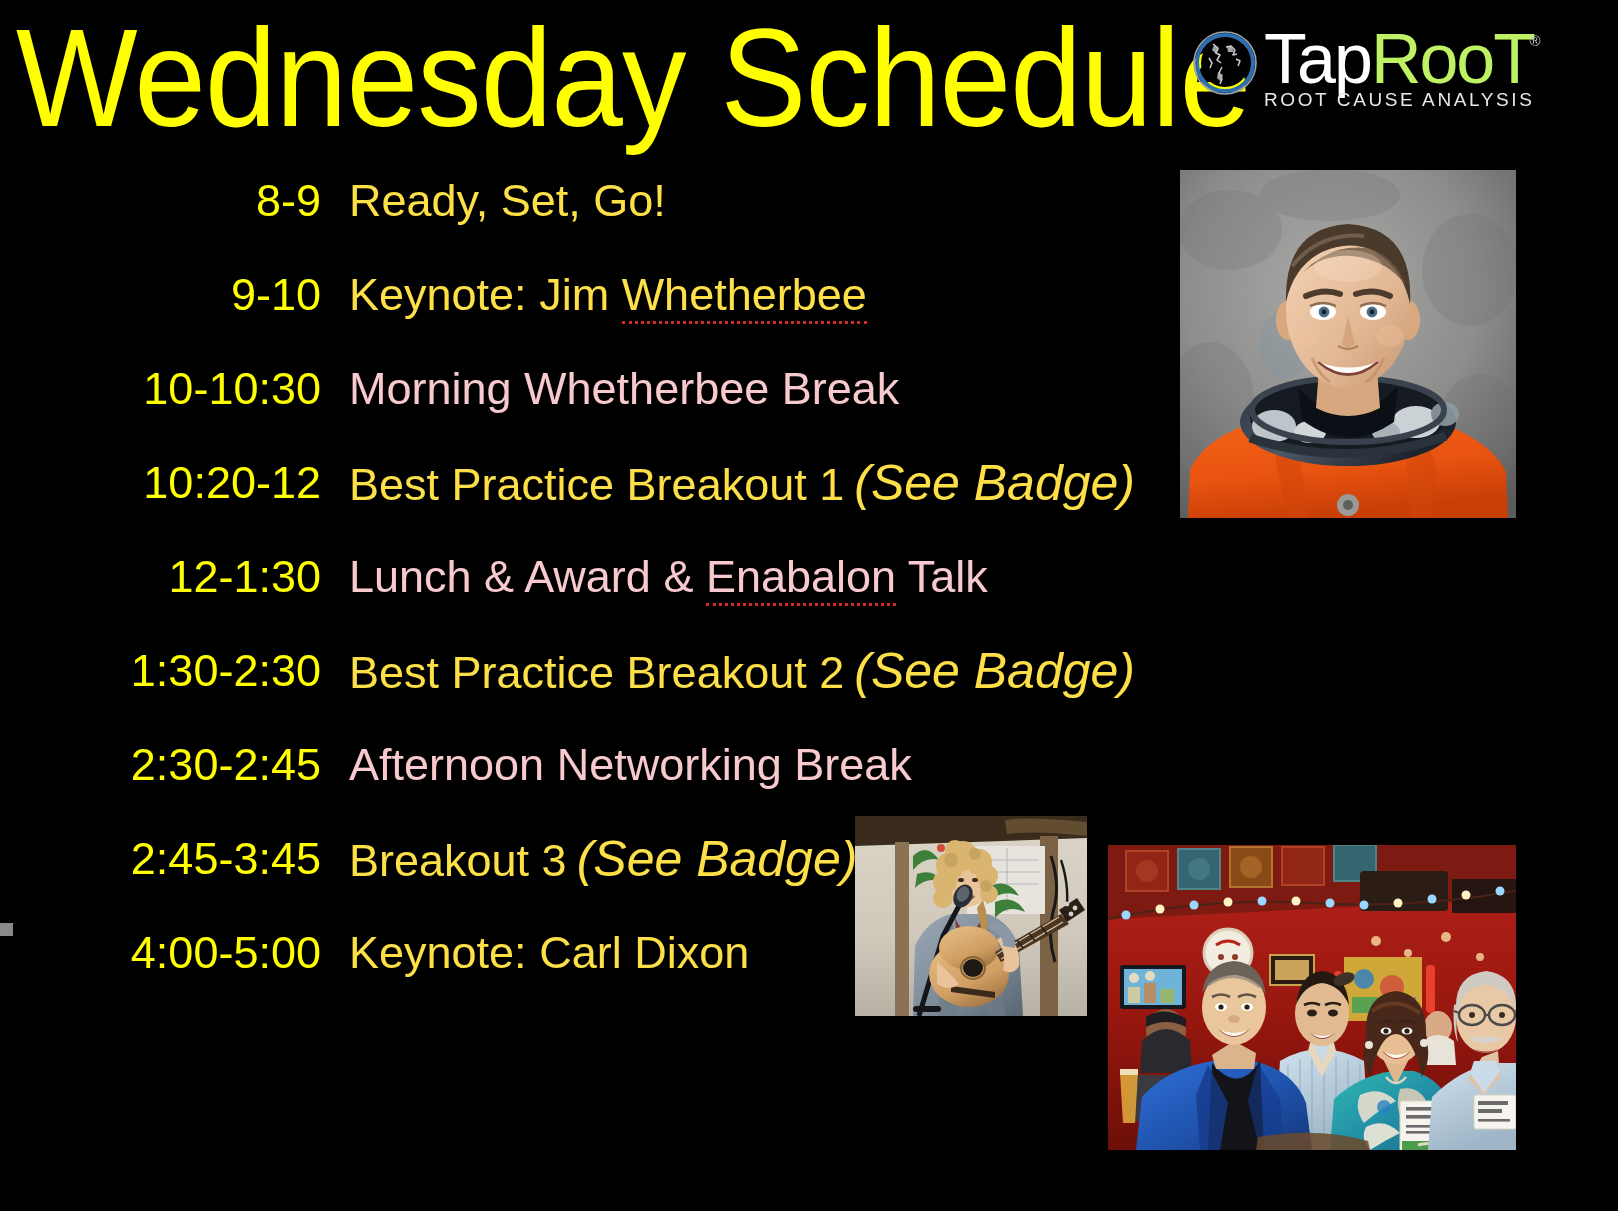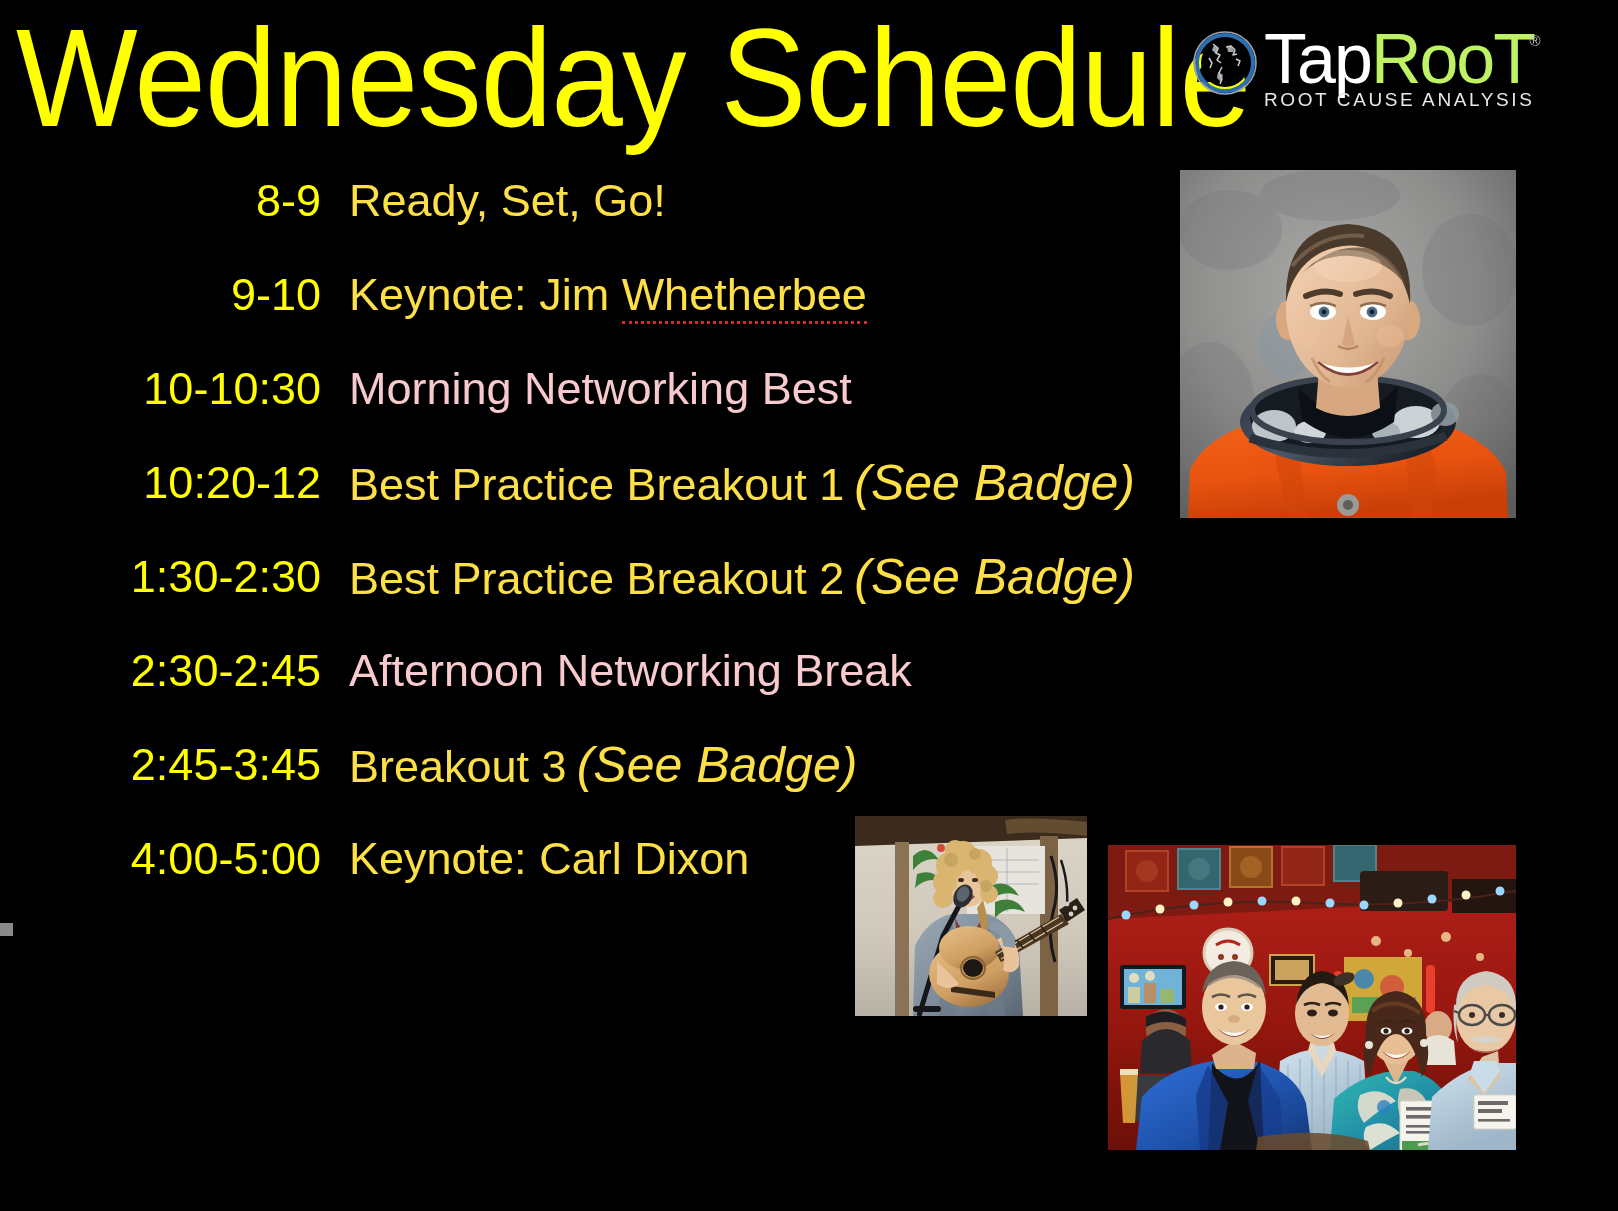--- a/index.html
+++ b/index.html
@@ -187,25 +187,29 @@
       <div class="srow">
         <div class="stime">8-9</div>
         <div class="sdesc blue">Ready, Set, Go!</div>
       </div>
       <div class="srow">
         <div class="stime">9-10</div>
         <div class="sdesc blue">Keynote: Jim <span class="spell">Whetherbee</span></div>
       </div>
       <div class="srow">
         <div class="stime">10-10:30</div>
-        <div class="sdesc pink">Morning Networking Best</div>
+        <div class="sdesc pink">Morning Whetherbee Break</div>
       </div>
       <div class="srow">
         <div class="stime">10:20-12</div>
         <div class="sdesc blue">Best Practice Breakout 1<span class="note">(See Badge)</span></div>
+      </div>
+      <div class="srow">
+        <div class="stime">12-1:30</div>
+        <div class="sdesc pink">Lunch &amp; Award &amp; <span class="spell">Enabalon</span> Talk</div>
       </div>
       <div class="srow">
         <div class="stime">1:30-2:30</div>
         <div class="sdesc blue">Best Practice Breakout 2<span class="note">(See Badge)</span></div>
       </div>
       <div class="srow">
         <div class="stime">2:30-2:45</div>
         <div class="sdesc pink">Afternoon Networking Break</div>
       </div>
       <div class="srow">

